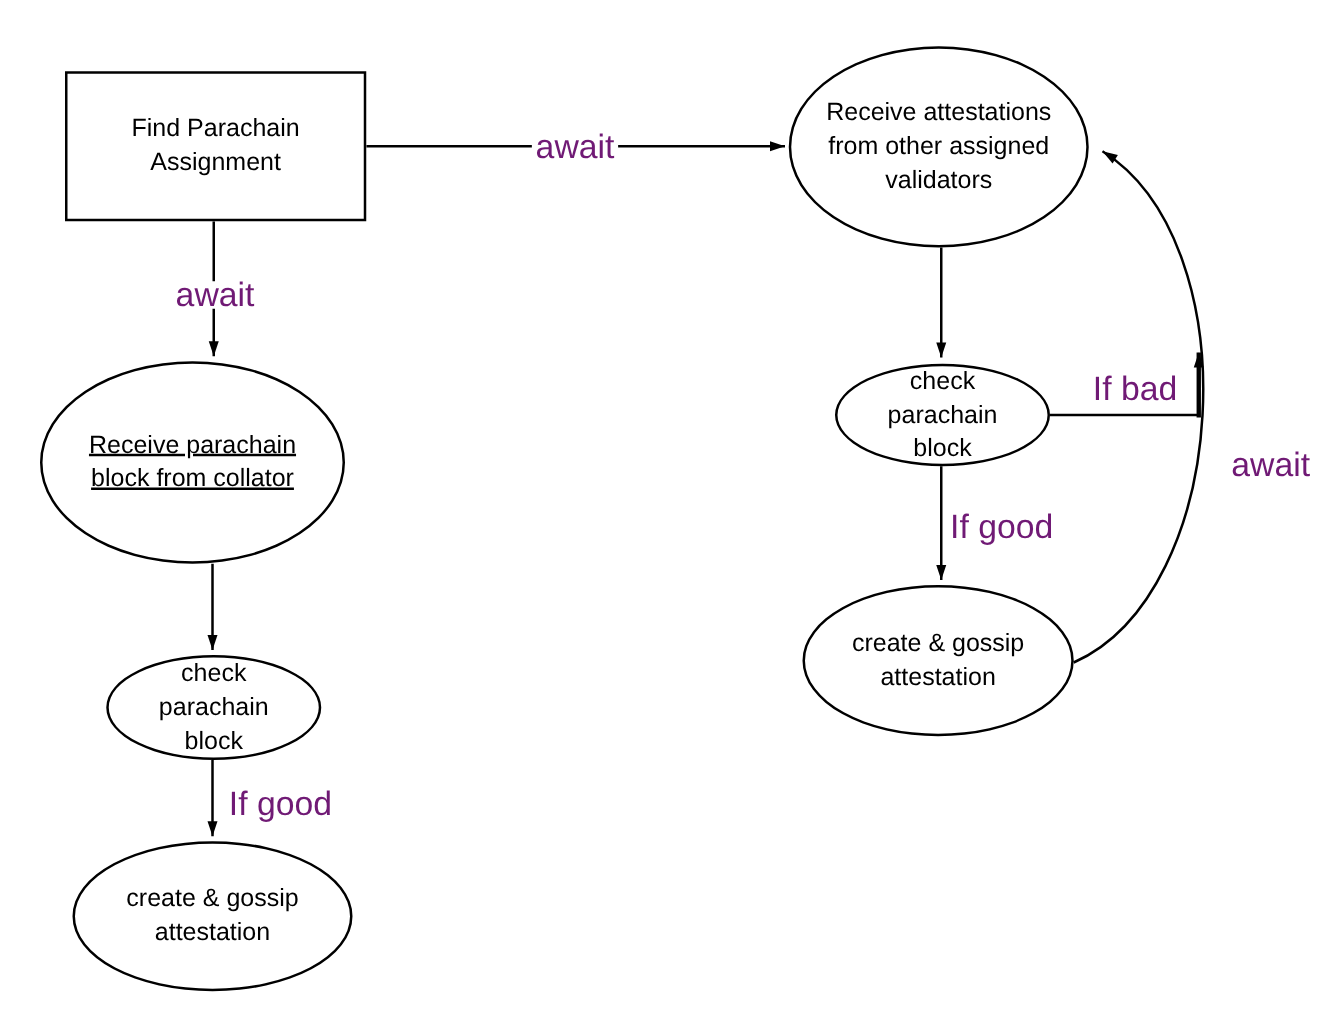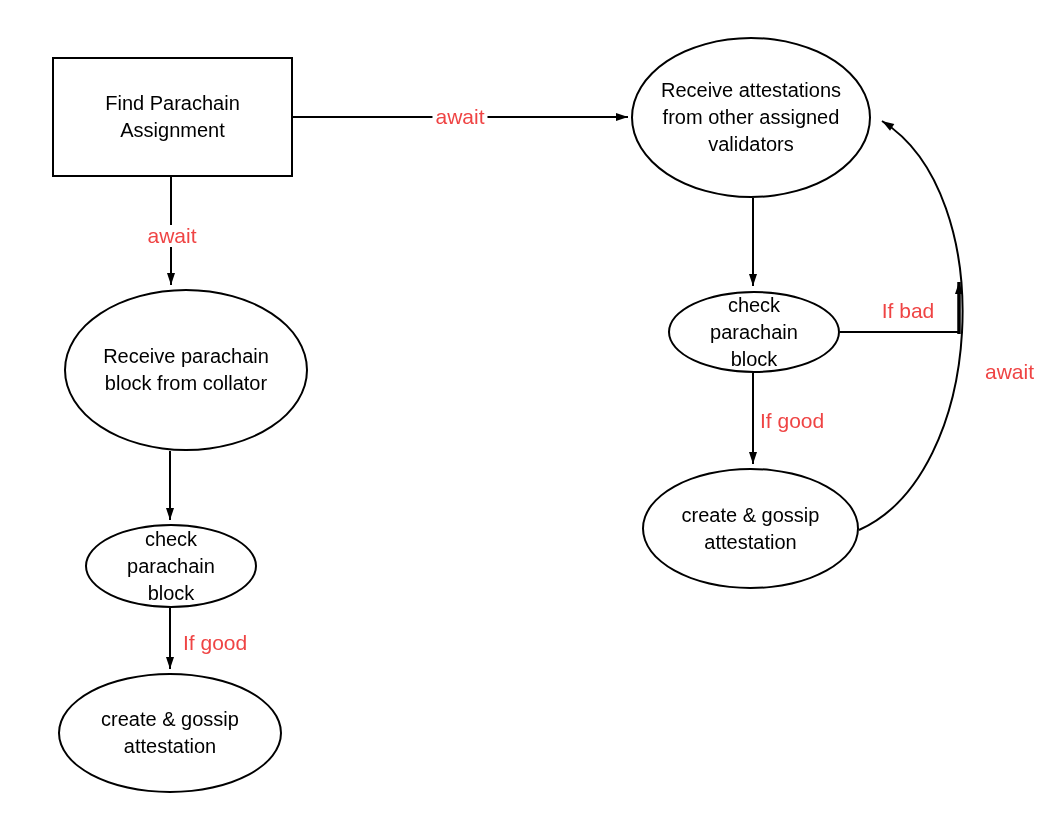--- a/index.html
+++ b/index.html
@@ -33,23 +33,23 @@
     text-align: center;
     font-size: 20px;
     line-height: 27px;
     color: #000000;
   }
   .node.ellipse { border-radius: 50%; }
   .node .lbl { display: inline-block; }
 
   .edge-label {
     position: absolute;
-    font-size: 21px;
+    font-size: 27px;
     line-height: 22px;
-    color: #ef4444;
+    color: #701a75;
     background: #ffffff;
     padding: 0 3px;
     white-space: nowrap;
   }
   .edge-label.centered { transform: translate(-50%, -50%); }
   .edge-label.left-anchored { transform: translate(0, -50%); }
 </style>
 </head>
 <body>
 
@@ -70,21 +70,21 @@
     <path d="M840,332 L959,332" stroke="#000000" stroke-width="2" fill="none"></path>
     <path d="M959,334 L959,282" stroke="#000000" stroke-width="3.5" fill="none" marker-end="url(#arrow)"></path>
     <path d="M753,373 L753,464" stroke="#000000" stroke-width="2" fill="none" marker-end="url(#arrow)"></path>
     <path d="M859,530 C 985,474 1000,195 882,121" stroke="#000000" stroke-width="2" fill="none" marker-end="url(#arrow)"></path>
   </svg>
 
   <div class="node rect" style="left:52px; top:57px; width:241px; height:120px;align-items:center;">
     <span class="lbl" style="max-width:170px;">Find Parachain Assignment</span>
   </div>
 
-  <div class="node ellipse" style="left:64px; top:289px; width:244px; height:162px;">
+  <div class="node ellipse" style="left:32px; top:289px; width:244px; height:162px;text-decoration:underline;">
     <span class="lbl" style="max-width:185px;">Receive parachain block from collator</span>
   </div>
 
   <div class="node ellipse" style="left:85px; top:524px; width:172px; height:84px;">
     <span class="lbl" style="max-width:100px;">check parachain block</span>
   </div>
 
   <div class="node ellipse" style="left:58px; top:673px; width:224px; height:120px;">
     <span class="lbl" style="max-width:170px;">create &amp; gossip attestation</span>
   </div>

